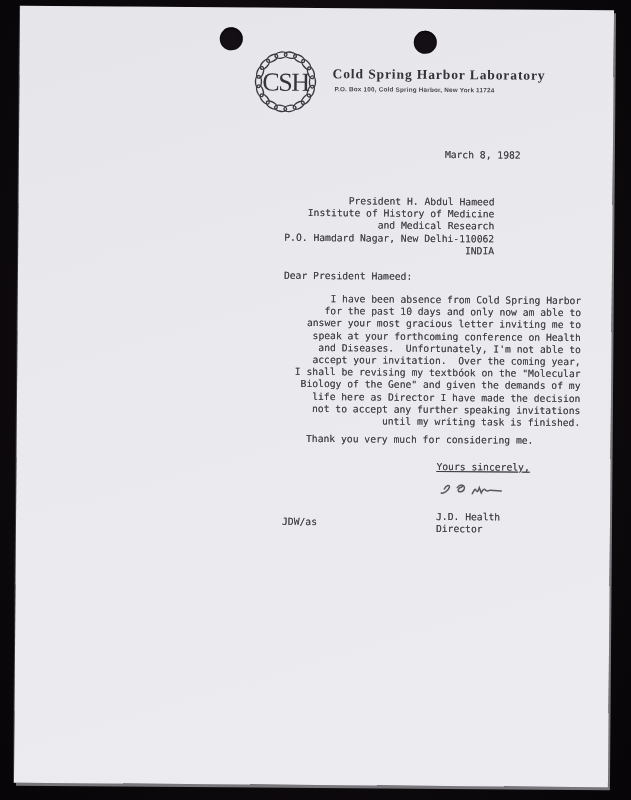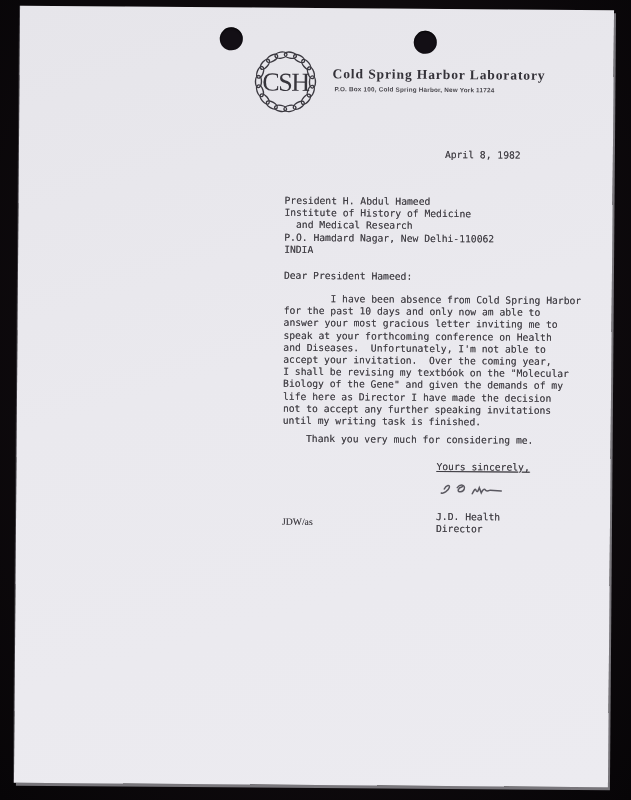--- a/index.html
+++ b/index.html
@@ -6,20 +6,21 @@
     margin: 0;
     padding: 0;
     background: #0d0a0c;
   }
   .scan {
     position: relative;
     width: 631px;
     height: 800px;
     overflow: hidden;
     background: radial-gradient(ellipse at 50% 45%, #17121a 0%, #0e0a0d 60%, #070507 100%);
+    text-align: right;
   }
   .paper {
     position: absolute;
     left: 17px;
     top: 8px;
     width: 594px;
     height: 777px;
     background: linear-gradient(163deg, #e6e5ea 0%, #eae9ee 45%, #ecebf0 100%);
     transform: rotate(0.45deg);
     transform-origin: 50% 50%;
@@ -75,21 +76,21 @@
   }
   .date-line      { left: 426px; top: 140px; }
   .recipient      { left: 266px; top: 187px; }
   .salutation     { left: 266px; top: 262px; }
   .para-1         { left: 266px; top: 285px; }
   .para-2         { left: 266px; top: 425px; }
   .closing        { left: 420px; top: 452px; text-decoration: underline; }
   .sig-scribble   { position: absolute; left: 418px; top: 472px; }
   .sig-name       { left: 420px; top: 502px; }
   .sig-title      { left: 420px; top: 514px; }
-  .typist-ref     { left: 266px; top: 508px; font-family: Liberation Serif, serif; }
+  .typist-ref     { left: 266px; top: 508px; }
 </style>
 </head>
 <body>
 
 <div class="scan">
   <div class="paper">
 
     <div class="hole hole-left"></div>
     <div class="hole hole-right"></div>
 
@@ -113,21 +114,21 @@
         <ellipse cx="46.5" cy="9.62" rx="6.1" ry="3" transform="rotate(30 46.5 9.62)"></ellipse>
         <ellipse cx="53.68" cy="15.64" rx="6.1" ry="3" transform="rotate(50 53.68 15.64)"></ellipse>
         <ellipse cx="58.37" cy="23.77" rx="6.1" ry="3" transform="rotate(70 58.37 23.77)"></ellipse>
       </g>
       <text x="33" y="42" text-anchor="middle" font-family="Liberation Serif, DejaVu Serif, serif" font-size="26" letter-spacing="-1.5" fill="#37353c">CSH</text>
     </svg>
 
     <div class="org-name">Cold Spring Harbor Laboratory</div>
     <div class="org-addr">P.O. Box 100, Cold Spring Harbor, New York 11724</div>
 
-    <div class="mono date-line">April 8, 1982</div>
+    <div class="mono date-line">March 8, 1982</div>
 
     <div class="mono recipient">President H. Abdul Hameed
 Institute of History of Medicine
   and Medical Research
 P.O. Hamdard Nagar, New Delhi-110062
 INDIA</div>
 
     <div class="mono salutation">Dear President Hameed:</div>
 
     <div class="mono para-1">        I have been absence from Cold Spring Harbor

